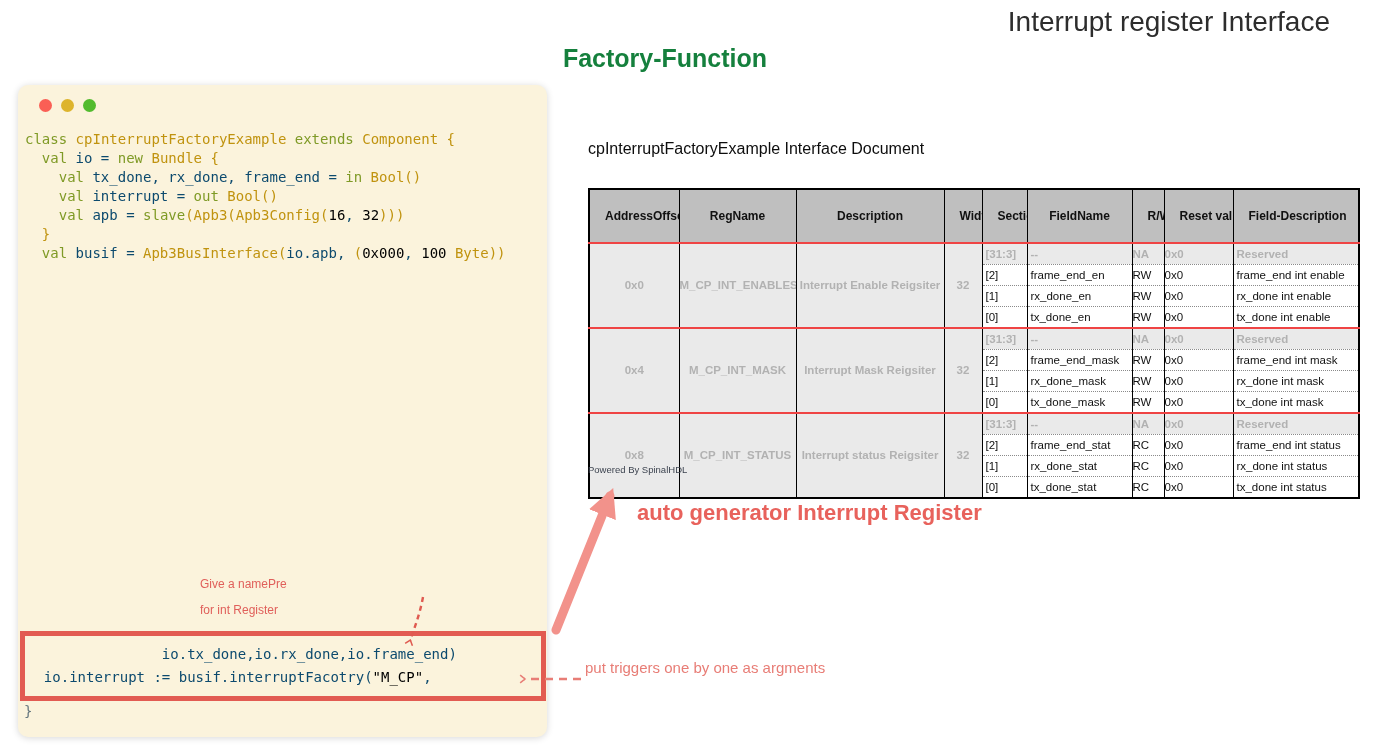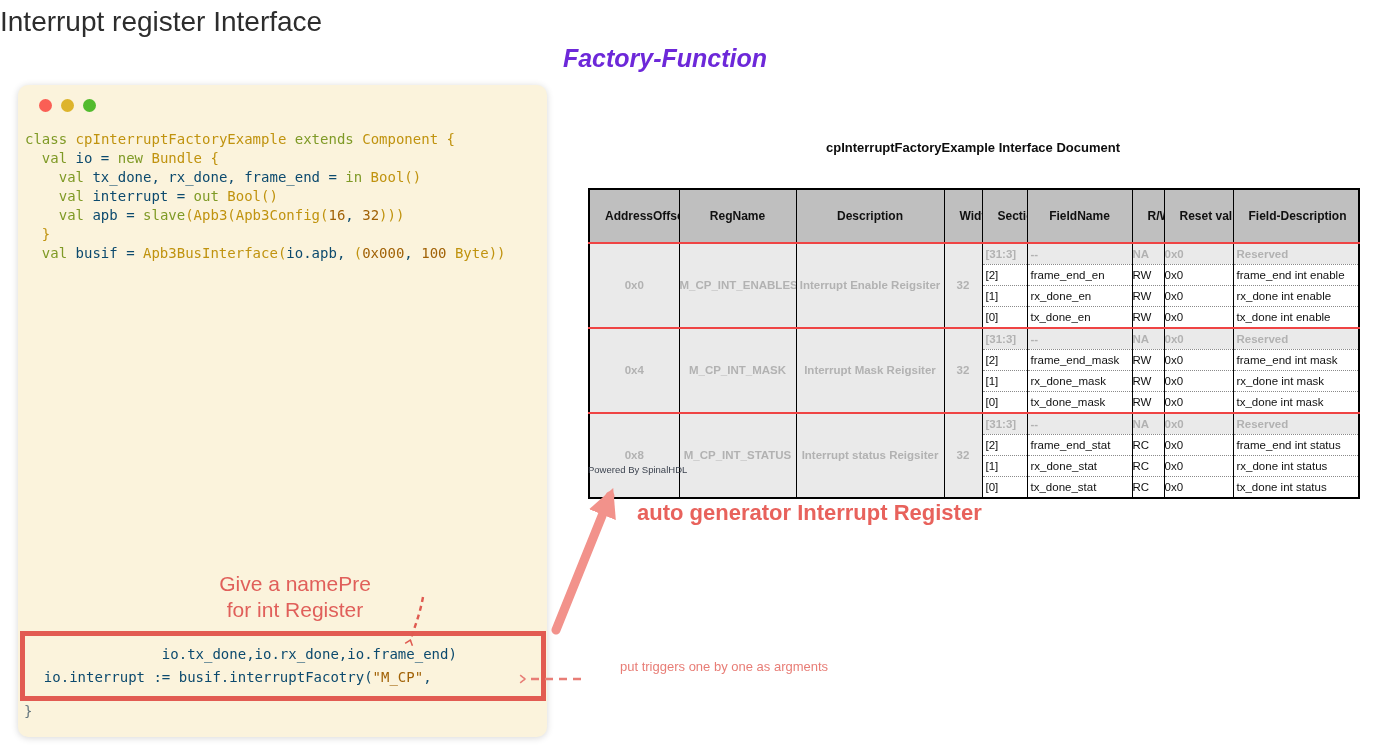--- a/index.html
+++ b/index.html
@@ -1,61 +1,61 @@
 <!DOCTYPE html>
 <html><head>
 <meta charset="utf-8">
 <style>
   html,body{margin:0;padding:0;background:#ffffff;}
   .page{position:relative;width:1375px;height:755px;background:#ffffff;overflow:hidden;
         font-family:"Liberation Sans",sans-serif;}
 
   
-  .title1{position:absolute;left:0;top:6px;width:1330px;text-align:left;
+  .title1{position:absolute;left:0;top:6px;width:1330px;text-align:right;
           font-size:28px;color:#2d2d2d;}
   .title2{position:absolute;left:0;top:44px;width:1330px;text-align:center;
-          font-size:25px;font-weight:700;color:#6d28d9;font-style:italic;}
+          font-size:25px;font-weight:700;color:#15803d;}
 
   
   .code-window{position:absolute;left:18px;top:85px;width:529px;height:652px;
                background:#fbf3dc;border-radius:10px;box-shadow:0 1px 7px rgba(0,0,0,.16);}
   .traffic{position:absolute;left:21px;top:14px;display:flex;gap:9px;}
   .dot{width:13px;height:13px;border-radius:50%;display:inline-block;}
   .dot.red{background:#fa5f55;}
   .dot.yellow{background:#ddb42c;}
   .dot.green{background:#52bb2e;}
 
   .code{font-family:"DejaVu Sans Mono",monospace;font-size:14px;white-space:pre;
         color:#64757d;}
   .top-code{position:absolute;left:7px;top:45px;line-height:19px;}
   .code-line{height:19px;}
   .tk-k{color:#7f9a26;}
   .tk-t{color:#c0930f;}
   .tk-p{color:#0c4a6e;}
-  .tk-n{color:#a16207;}
+  .tk-n{color:#000000;}
 
   .closing-brace{position:absolute;left:6px;top:618px;font-family:"DejaVu Sans Mono",monospace;
                  font-size:14px;color:#64757d;}
 
   
   .red-box{position:absolute;left:20px;top:631px;width:516px;height:60px;
            border:5px solid #e25b52;background:#fbf3dc;z-index:3;}
   .bottom-code{position:absolute;left:2px;top:7px;line-height:23px;}
   .bottom-code .code-line{height:23px;}
 
   
-  .note-namepre{position:absolute;left:200px;top:571px;width:190px;text-align:center;
-                font-size:21px;line-height:26px;color:#e05f5a;z-index:4;}
+  .note-namepre{position:absolute;left:200px;top:571px;width:190px;text-align:left;
+                font-size:12px;line-height:26px;color:#e05f5a;z-index:4;}
   .note-autogen{position:absolute;left:637px;top:500px;font-size:22px;font-weight:700;
                 color:#e8625c;text-align:right;}
-  .note-triggers{position:absolute;left:585px;top:659px;font-size:13px;color:#e87d76;margin-left:35px;}
-
-  
-  .doc-title{position:absolute;left:588px;top:140px;width:770px;text-align:center;
-             font-size:13px;font-weight:700;color:#0d0d0d;}
+  .note-triggers{position:absolute;left:585px;top:659px;font-size:15px;color:#e87d76;}
+
+  
+  .doc-title{position:absolute;left:588px;top:140px;width:770px;
+             font-size:16px;font-weight:400;color:#0d0d0d;}
   #reg-table{position:absolute;left:588px;top:188px;width:770px;border-collapse:collapse;
              table-layout:fixed;border:2px solid #000;background:#fff;
              font-size:11.5px;color:#111;}
   #reg-table th{background:#bfbfbf;height:22px;font-size:12px;font-weight:700;
                 border-left:1px solid #000;border-bottom:1px solid #000;
                 overflow:hidden;white-space:nowrap;padding:15px;}
   #reg-table td{height:20px;line-height:13px;border-left:1px solid #000;
                 overflow:hidden;white-space:nowrap;padding:0;vertical-align:middle;}
   #reg-table tr.group-start td{border-top:2px solid #ef4444;font-weight:bold;}
   #reg-table tr.sub td{border-top:1px dotted #8a8a8a;}

